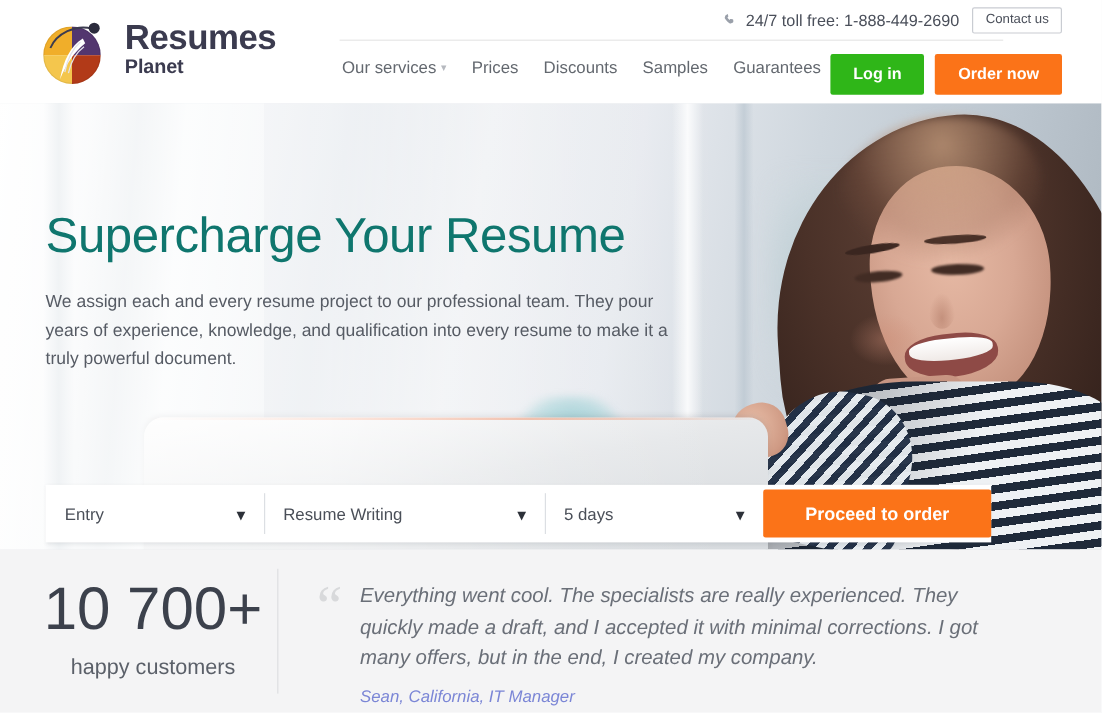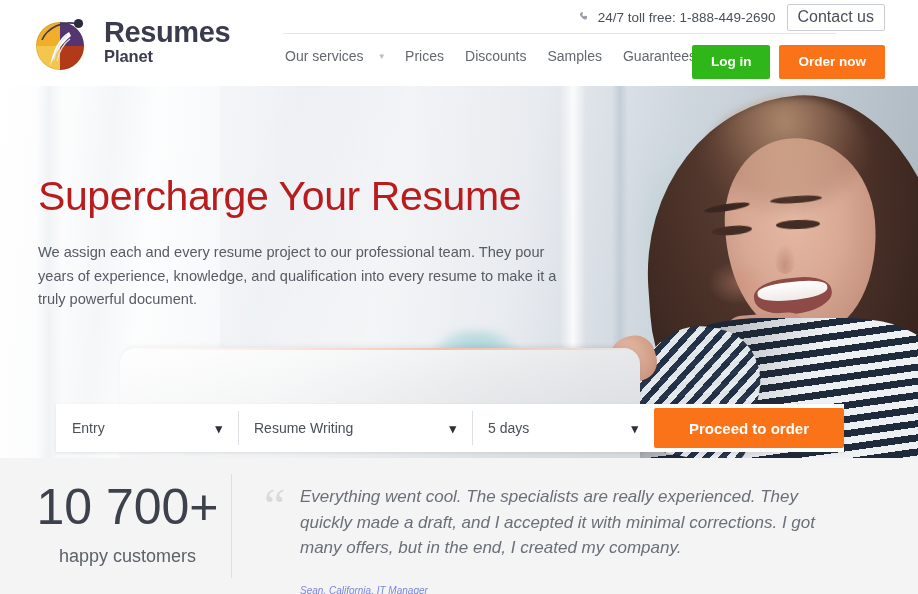--- a/index.html
+++ b/index.html
@@ -49,37 +49,37 @@
   }
   .phone {
     display:flex; align-items:center; gap:6px;
     font-size:13.5px; color:#4a4f5a;
     white-space:nowrap;
   }
   .phone-ico { display:block; width:13px; height:13px; color:#9aa0aa; }
   .contact-btn {
     border:1px solid #c9ccd2;
     background:#fff;
-    font-size:16px;
+    font-size:11px;
     color:#4a4f5a;
     padding:4px 10px 5px;
     border-radius:2px;
     cursor:pointer;
     font-family:"Liberation Sans", sans-serif;
     line-height:1;
   }
 
   .nav {
     position:absolute; left:285px; top:48px;
     display:flex; align-items:center; gap:21px;
     font-size:14px;
   }
   .nav a {
     color:#63686f; text-decoration:none; white-space:nowrap;
-    display:flex; align-items:center; gap:16px;
+    display:flex; align-items:center; gap:4px;
   }
   .caret { color:#b6b9bf; font-size:9px; line-height:1; }
 
   .hbtns { position:absolute; right:33px; top:45px; display:flex; gap:9px; }
   .btn-login, .btn-order {
     border:none; border-radius:2px; color:#fff;
     font-size:13.5px; font-weight:bold;
     padding:9px 19px; cursor:pointer;
     font-family:"Liberation Sans", sans-serif;
     line-height:1.15;
@@ -238,33 +238,33 @@
     filter:blur(3px);
   }
   .hero-haze {
     position:absolute; inset:0;
     background:linear-gradient(90deg, rgba(255,255,255,.72) 0%, rgba(255,255,255,.5) 30%, rgba(255,255,255,.12) 52%, rgba(255,255,255,0) 66%);
   }
 
   
   .hero-copy { position:absolute; left:38px; top:88px; width:540px; z-index:6; }
   .hero-title {
-    font-size:41px; font-weight:normal; color:#b91c1c;
+    font-size:41px; font-weight:normal; color:#0f766e;
     letter-spacing:-0.4px; line-height:1.1;
   }
   .hero-sub {
     margin-top:22px;
     font-size:14.6px; line-height:1.62; color:#55596180;
     color:#565b64;
     width:520px;
   }
 
   
   .orderbar {
-    position:absolute; left:56px; top:318px; z-index:8;
+    position:absolute; left:38px; top:318px; z-index:8;
     width:788px; height:48px;
     background:#fff;
     display:flex; align-items:stretch;
     box-shadow:0 1px 3px rgba(60,65,76,.12);
   }
   .sel {
     position:relative; display:flex; align-items:center;
     font-size:14px; color:#4a4f58;
     padding:0 16px;
     cursor:pointer;
@@ -311,22 +311,22 @@
     font-size:48px; line-height:1; color:#d8d9db;
     font-family:"Liberation Serif", serif;
   }
   .quote-body {
     position:absolute; left:300px; top:26px; width:520px;
   }
   .quote-text {
     font-size:17px; line-height:1.5; font-style:italic; color:#6a6f78;
   }
   .quote-author {
-    margin-top:24px;
-    font-size:10px; font-style:italic; color:#7b86d6;
+    margin-top:11px;
+    font-size:14px; font-style:italic; color:#7b86d6;
     text-decoration:none; display:inline-block;
   }
   .badge {
     position:absolute; right:26px; bottom:-38px;
     width:118px; height:118px;
     border-radius:50%;
     color:#7f95de;
   }
   .badge svg { width:118px; height:118px; display:block; }
 </style>

